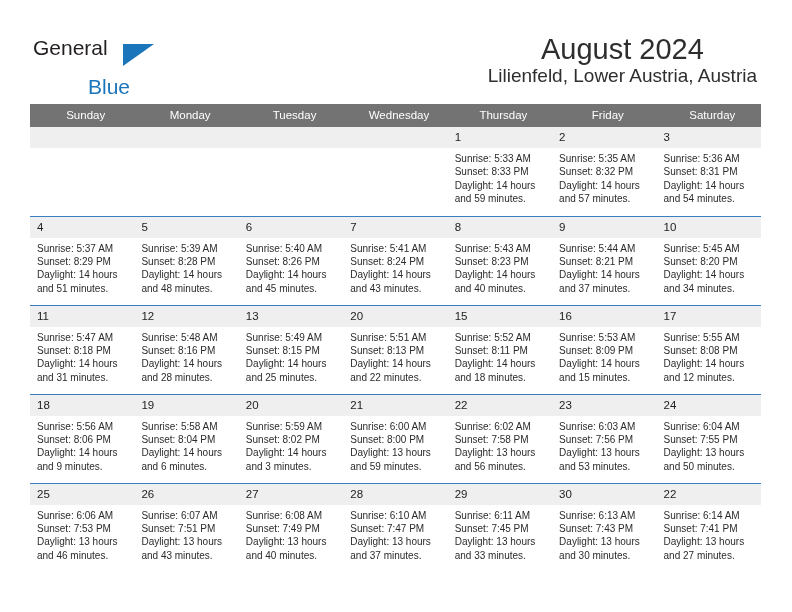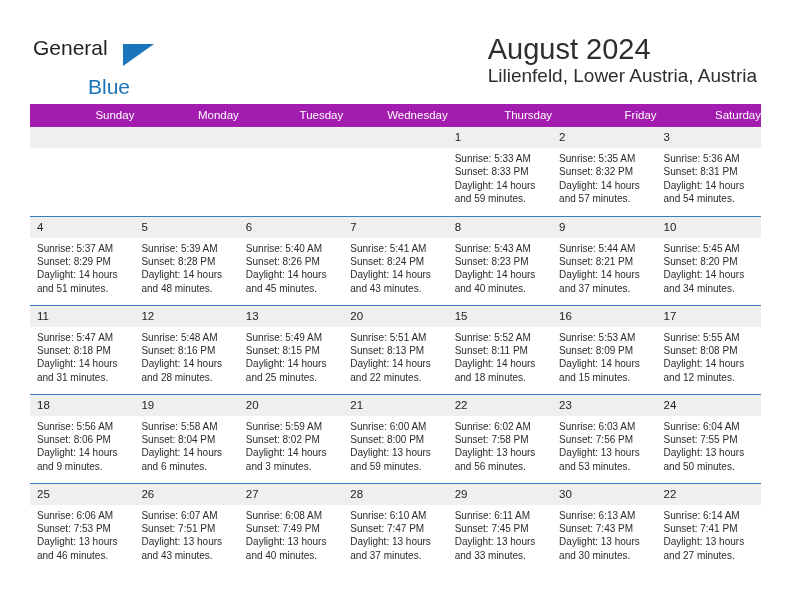--- a/index.html
+++ b/index.html
@@ -61,21 +61,21 @@
     width: 0;
     height: 0;
     border-left: 31px solid #1b75bb;
     border-bottom: 22px solid transparent;
   }
 
   .title-block {
     position: absolute;
     right: 35px;
     top: 32px;
-    text-align: left;
+    text-align: center;
   }
   .cal-title {
     font-size: 29px;
     color: #2e2e2e;
     line-height: 34px;
     font-weight: normal;
     white-space: nowrap;
   }
   .cal-subtitle {
     font-size: 19px;
@@ -87,25 +87,25 @@
   
   .calendar {
     position: absolute;
     left: 30px;
     top: 104px;
     width: 731px;
     border-collapse: collapse;
     table-layout: fixed;
   }
   .calendar th {
-    background: #a21caf;
+    background: #737373;
     color: #ffffff;
     font-size: 11.5px;
     font-weight: normal;
-    text-align: right;
+    text-align: center;
     padding: 5px 0 6px 7px;
     height: 12px;
     border: none;
   }
   .calendar td {
     vertical-align: top;
     padding: 0;
     border: none;
     border-top: 1px solid #3b7dbf;
     height: 89px;

